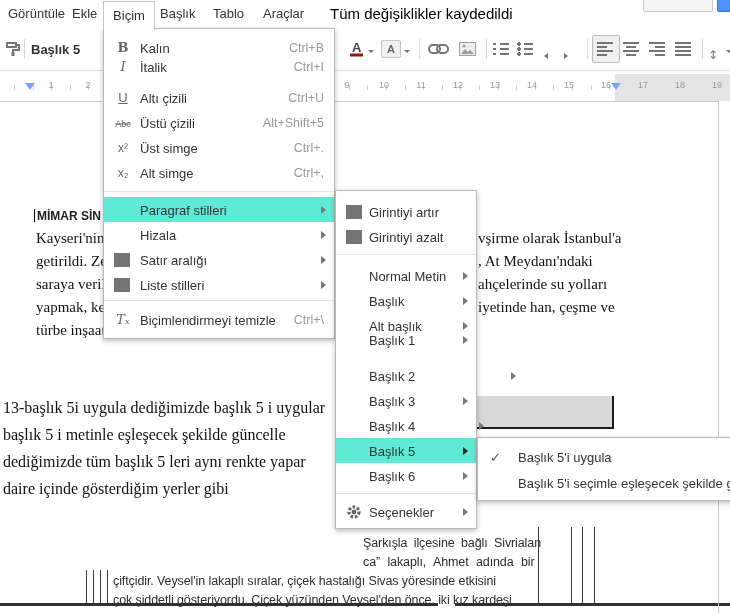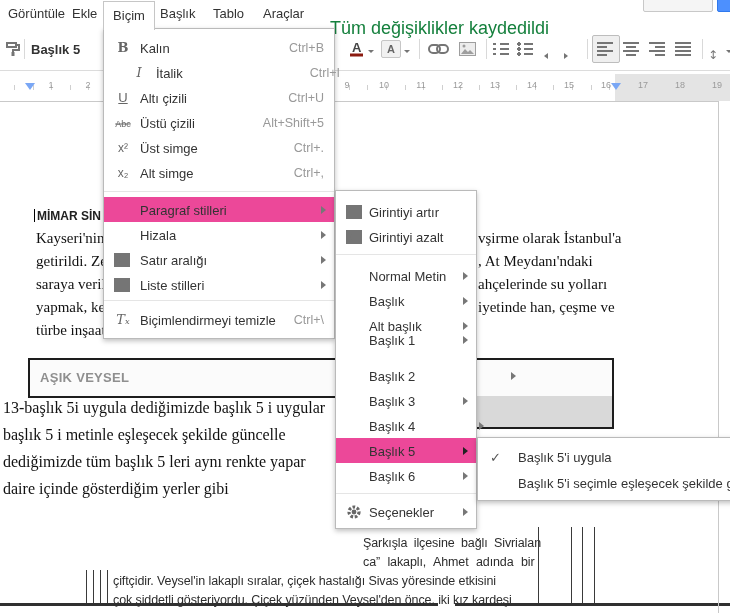--- a/index.html
+++ b/index.html
@@ -3,21 +3,21 @@
 <meta charset="utf-8">
 <style>
   html,body{margin:0;padding:0;background:#fff;}
   .screen{position:relative;width:730px;height:613px;overflow:hidden;background:#fff;
           font-family:"Liberation Sans","DejaVu Sans",sans-serif;-webkit-font-smoothing:antialiased;}
   
   .menubar{position:absolute;left:0;top:0;width:730px;height:28px;background:#fff;z-index:20;}
   .mb-item{position:absolute;top:0;height:28px;line-height:28px;font-size:13px;color:#333;cursor:default;}
   .mb-open{position:absolute;top:1px;height:28px;line-height:27px;background:#fff;border:1px solid #c6c6c6;
            border-bottom:none;text-align:center;z-index:32;font-size:13px;color:#333;}
-  .mb-status{position:absolute;top:14px;height:28px;line-height:28px;font-size:18px;color:#15803d;}
+  .mb-status{position:absolute;top:0;height:28px;line-height:28px;font-size:15px;color:#000000;}
   .topbtn{position:absolute;top:-10px;height:20px;border-radius:2px;z-index:25;}
   .topbtn.white{background:#f5f5f5;border:1px solid #c8c8c8;}
   .topbtn.blue{background:#4d90fe;border:1px solid #3079ed;}
   
   .toolbar{position:absolute;left:0;top:28px;width:730px;height:42px;background:#fff;border-bottom:1px solid #dcdcdc;z-index:10;}
   .tb{position:absolute;top:50%;transform:translateY(-50%);}
   .tb-divider{position:absolute;top:11px;width:1px;height:20px;background:#d9d9d9;}
   .tb-style{font-size:13px;font-weight:bold;color:#333;}
   .tb-ico{width:16px;height:14px;background-repeat:no-repeat;position:absolute;top:50%;transform:translateY(-50%);}
   .caret{position:absolute;top:22px;width:0;height:0;border:3px solid transparent;border-top-color:#757575;}
@@ -70,21 +70,21 @@
   .p2{font-size:16px;position:absolute;left:3px;}
   .bio{position:absolute;font-size:12.5px;color:#2d2d2d;white-space:nowrap;letter-spacing:-.1px;}
   .vline{position:absolute;width:1px;background:#3a3a3a;}
   .thick{position:absolute;top:501px;height:3px;background:#303030;}
   
   .panel{position:absolute;background:#fff;border:1px solid #bababa;box-shadow:0 2px 5px rgba(0,0,0,.25);}
   .fmt-panel{left:103px;top:28px;width:230px;height:309px;z-index:30;}
   .sub-panel{left:335px;top:190px;width:140px;height:337px;z-index:31;}
   .h5-panel{left:477px;top:437px;width:260px;height:62px;z-index:32;}
   .mitem{position:absolute;left:0;width:100%;height:25px;cursor:default;}
-  .mitem.hl{background:#ec4899;}
+  .mitem.hl{background:#5eead4;}
   .mlabel{position:absolute;left:36px;top:50%;transform:translateY(-50%);font-size:13px;color:#333;white-space:nowrap;}
   .sub-panel .mlabel{left:33px;}
   .h5-panel .mlabel{left:40px;}
   .mshort{position:absolute;right:10px;top:50%;transform:translateY(-50%);font-size:12.5px;color:#999;}
   .msep{position:absolute;left:0;width:100%;height:1px;background:#e5e5e5;}
   .mi{position:absolute;left:8px;top:50%;transform:translateY(-50%);width:22px;text-align:center;color:#666;font-size:13px;line-height:14px;}
   .arrow{position:absolute;right:8px;top:50%;transform:translateY(-50%);width:0;height:0;
          border:4px solid transparent;border-left:5px solid #777;border-right:none;}
   .arrow.dark{border-left-color:#222;}
   .check{position:absolute;left:12px;top:50%;transform:translateY(-50%);font-size:13px;color:#555;}
@@ -109,23 +109,20 @@
     <span class="serif p1" style="left:36px;top:151px;">getirildi. Zel</span>
     <span class="serif p1" style="left:36px;top:174px;">saraya verile</span>
     <span class="serif p1" style="left:36px;top:197px;">yapmak, ker</span>
     <span class="serif p1" style="left:36px;top:220px;">türbe inşaatı</span>
 
     <span class="serif p1" style="left:478px;top:151px;">, At Meydanı'ndaki</span>
     <span class="serif p1" style="left:478px;top:128px;">vşirme olarak İstanbul'a</span>
     <span class="serif p1" style="left:478px;top:174px;">ahçelerinde su yolları</span>
     <span class="serif p1" style="left:478px;top:197px;">iyetinde han, çeşme ve</span>
 
-    <div class="tbl-head">
-      <span class="tbl-head-label">AŞIK VEYSEL</span>
-    </div>
     <div class="tbl-grayrow"></div>
 
     <span class="serif p2" style="top:297px;">13-başlık 5i uygula dediğimizde başlık 5 i uygular</span>
     <span class="serif p2" style="top:324px;">başlık 5 i metinle  eşleşecek şekilde güncelle</span>
     <span class="serif p2" style="top:351px;">dediğimizde tüm başlık 5 leri aynı renkte yapar</span>
     <span class="serif p2" style="top:378px;text-align:center;">daire içinde gösterdiğim yerler gibi</span>
 
     <span class="bio" style="left:363px;top:434px;word-spacing:3px;">Şarkışla ilçesine bağlı Sivrialan</span>
     <span class="bio" style="left:363px;top:453px;word-spacing:4px;">ca” lakaplı, Ahmet adında bir</span>
     <span class="bio" style="left:113px;top:472px;">çiftçidir. Veysel'in lakaplı sıralar, çiçek hastalığı Sivas yöresinde etkisini</span>
@@ -218,21 +215,21 @@
     <div class="topbtn blue" style="left:717px;width:40px;"></div>
   </div>
   <span class="mb-open" style="left:103px;width:50px;">Biçim</span>
 
   <div class="panel fmt-panel">
     <div class="mitem" style="top:6px;">
       <span class="mi ic-bold"></span>
       <span class="mlabel">Kalın</span>
       <span class="mshort">Ctrl+B</span>
     </div>
-    <div class="mitem" style="top:31px;margin-left:16px;">
+    <div class="mitem" style="top:25px;">
       <span class="mi ic-italic"></span>
       <span class="mlabel">İtalik</span>
       <span class="mshort">Ctrl+I</span>
     </div>
     <div class="mitem" style="top:56px;">
       <span class="mi ic-underline"></span>
       <span class="mlabel">Altı çizili</span>
       <span class="mshort">Ctrl+U</span>
     </div>
     <div class="mitem" style="top:81px;">

